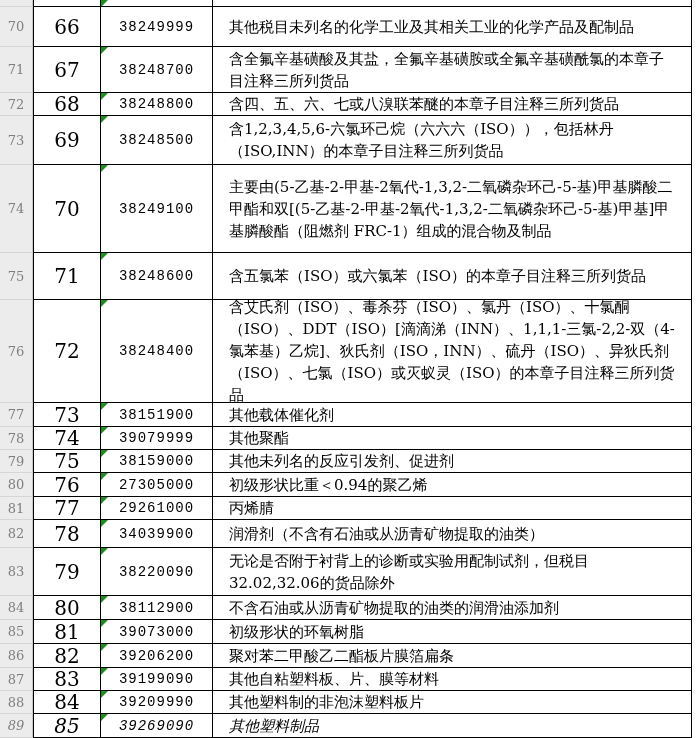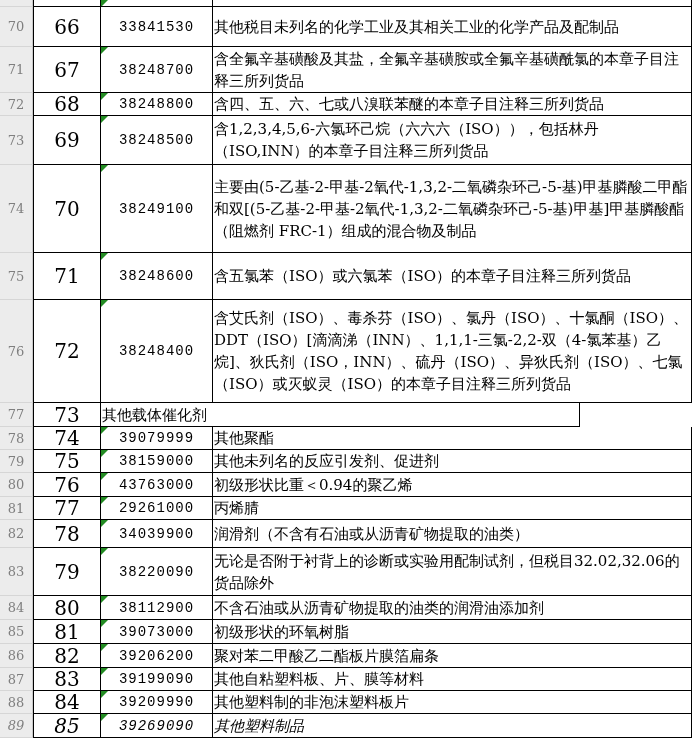--- a/index.html
+++ b/index.html
@@ -10,21 +10,21 @@
   
   .rh{width:33px;background:#ececec;color:#7f7f7f;font-size:13px;
       justify-content:center;border-bottom:1px solid #d6d6d6;border-right:1px solid #c9c9c9;}
   
   .seq{width:67px;background:#fff;color:#000;font-size:20px;justify-content:center;
        border-left:1px solid #000;border-bottom:1px solid #000;}
   .code{width:112px;background:#fff;color:#000;font-size:14px;justify-content:center;
         font-family:"Liberation Mono","DejaVu Sans Mono",monospace;letter-spacing:1px;
         border-left:1px solid #000;border-bottom:1px solid #000;position:relative;}
   .desc{width:480px;background:#fff;color:#000;font-size:15px;line-height:22px;
-        justify-content:flex-start;text-align:left;padding:1px 1px;
+        justify-content:flex-start;text-align:left;padding:1px 16px;
         border-left:1px solid #000;border-right:1px solid #000;border-bottom:1px solid #000;}
   
   .tri{position:absolute;top:0;left:0;width:0;height:0;
        border-top:7px solid #228b22;border-right:7px solid transparent;}
 </style>
 </head>
 <body>
 
 <div class="sheet" id="sheet">
     <div class="row" style="height: 7px;">
@@ -36,21 +36,21 @@
     </div>
     <div class="cell desc">
       <span class="desc-text"></span>
     </div>
   </div>
     <div class="row" style="height: 40px;">
     <div class="cell rh">70</div>
     <div class="cell seq">66</div>
     <div class="cell code">
 
-      <span class="code-text">33841530</span>
+      <span class="code-text">38249999</span>
     </div>
     <div class="cell desc">
       <span class="desc-text">其他税目未列名的化学工业及其相关工业的化学产品及配制品</span>
     </div>
   </div>
     <div class="row" style="height: 46px;">
     <div class="cell rh">71</div>
     <div class="cell seq">67</div>
     <div class="cell code">
       <span class="tri" style="border-top-color: rgb(34, 139, 34);"></span>
@@ -111,20 +111,24 @@
       <span class="tri" style="border-top-color: rgb(34, 139, 34);"></span>
       <span class="code-text">38248400</span>
     </div>
     <div class="cell desc">
       <span class="desc-text">含艾氏剂（ISO）、毒杀芬（ISO）、氯丹（ISO）、十氯酮（ISO）、DDT（ISO）[滴滴涕（INN）、1,1,1-三氯-2,2-双（4-氯苯基）乙烷]、狄氏剂（ISO，INN）、硫丹（ISO）、异狄氏剂（ISO）、七氯（ISO）或灭蚁灵（ISO）的本章子目注释三所列货品</span>
     </div>
   </div>
     <div class="row" style="height: 24px;">
     <div class="cell rh">77</div>
     <div class="cell seq">73</div>
+    <div class="cell code">
+      <span class="tri" style="border-top-color: rgb(34, 139, 34);"></span>
+      <span class="code-text">38151900</span>
+    </div>
     <div class="cell desc">
       <span class="desc-text">其他载体催化剂</span>
     </div>
   </div>
     <div class="row" style="height: 23px;">
     <div class="cell rh">78</div>
     <div class="cell seq">74</div>
     <div class="cell code">
       <span class="tri" style="border-top-color: rgb(34, 139, 34);"></span>
       <span class="code-text">39079999</span>
@@ -142,21 +146,21 @@
     </div>
     <div class="cell desc">
       <span class="desc-text">其他未列名的反应引发剂、促进剂</span>
     </div>
   </div>
     <div class="row" style="height: 24px;">
     <div class="cell rh">80</div>
     <div class="cell seq">76</div>
     <div class="cell code">
       <span class="tri" style="border-top-color: rgb(34, 139, 34);"></span>
-      <span class="code-text">43763000</span>
+      <span class="code-text">27305000</span>
     </div>
     <div class="cell desc">
       <span class="desc-text">初级形状比重＜0.94的聚乙烯</span>
     </div>
   </div>
     <div class="row" style="height: 23px;">
     <div class="cell rh">81</div>
     <div class="cell seq">77</div>
     <div class="cell code">
       <span class="tri" style="border-top-color: rgb(34, 139, 34);"></span>

